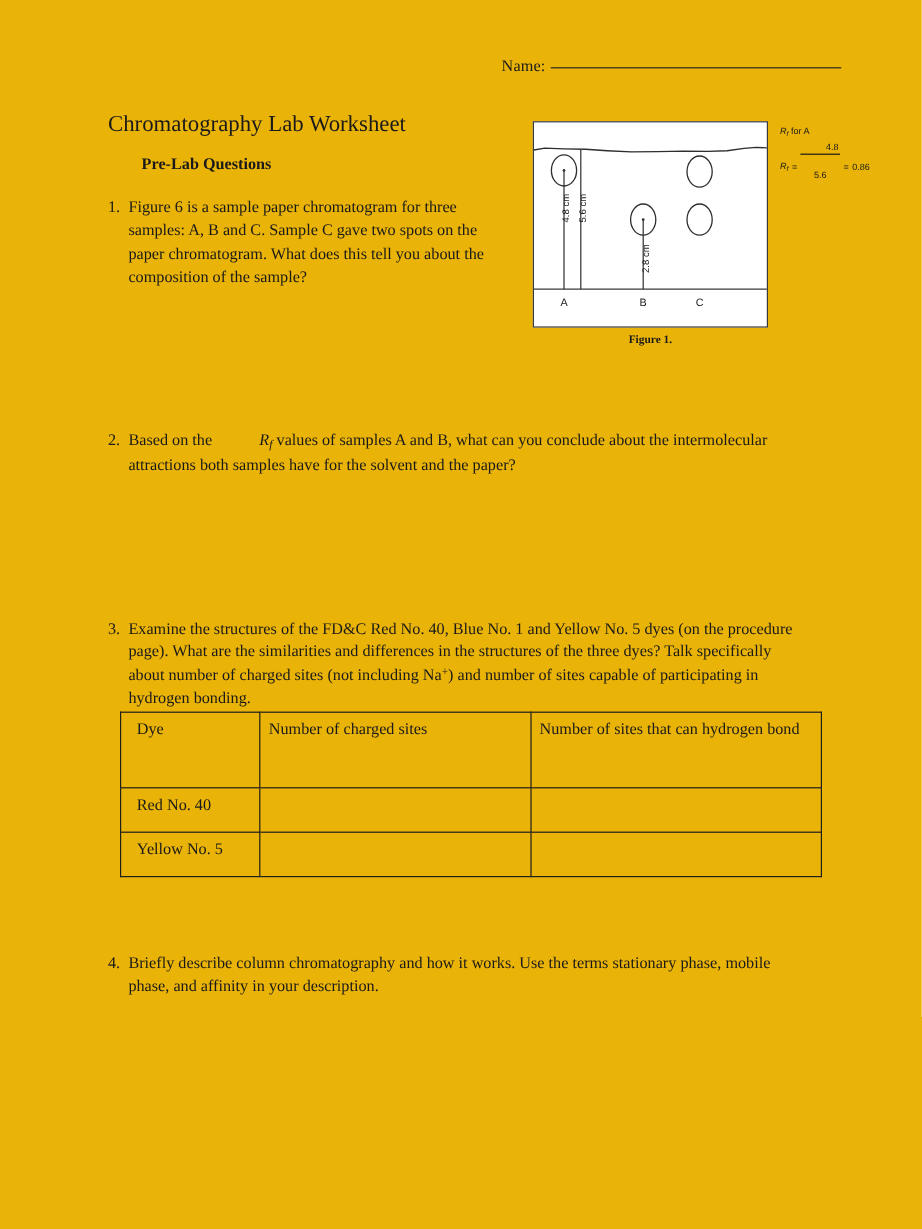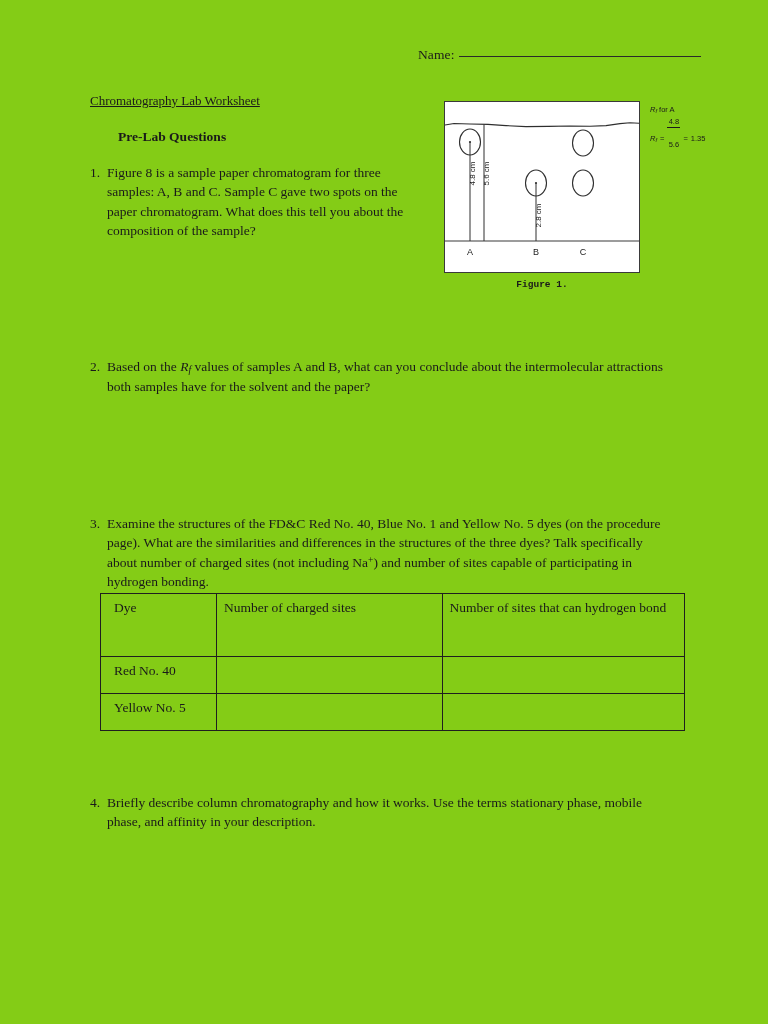--- a/index.html
+++ b/index.html
@@ -11,21 +11,21 @@
     width: 768px;
     height: 1024px;
     position: relative;
     font-family: "Liberation Serif", "DejaVu Serif", serif;
     color: #1a1a1a;
     overflow: hidden;
   }
   .page {
     position: absolute;
     inset: 0;
-    background: #84cc16;
+    background: #eab308;
   }
 
   
   .name-line {
     position: absolute;
     left: 418px;
     top: 47px;
     font-size: 13.5px;
     letter-spacing: 0.1px;
     white-space: nowrap;
@@ -38,22 +38,21 @@
     margin-left: 4px;
     vertical-align: 2px;
     height: 1px;
   }
 
   
   .doc-title {
     position: absolute;
     left: 90px;
     top: 93px;
-    font-size: 13px;
-    text-decoration: underline;
+    font-size: 19px;
   }
   .section-heading {
     position: absolute;
     left: 90px;
     top: 129px;
     font-size: 13.5px;
     font-weight: bold;
     margin-left: 28px;
   }
 
@@ -76,20 +75,21 @@
     margin-left: 17px;
   }
 
   #q1 { left: 90px; top: 163px; width: 325px; }
   #q2 { left: 90px; top: 357px; width: 580px; }
   #q3 { left: 90px; top: 514px; width: 580px; }
   #q4 { left: 90px; top: 793px; width: 580px; }
 
   .rf-italic {
     font-style: italic;
+    margin-left: 36px;
   }
   .rf-italic sub {
     font-style: italic;
     font-size: 0.72em;
     vertical-align: -0.22em;
   }
   sup.chg {
     font-size: 0.7em;
     vertical-align: 0.45em;
   }
@@ -113,21 +113,21 @@
     box-sizing: border-box;
   }
   .fig-caption {
     position: absolute;
     left: 444px;
     top: 279px;
     width: 196px;
     text-align: center;
     font-size: 9.5px;
     font-weight: bold;
-    font-family: Liberation Mono, monospace;
+    font-family: Liberation Serif, serif;
   }
 
   
   .rf-note {
     position: absolute;
     left: 650px;
     top: 105px;
     font-family: "Liberation Sans", sans-serif;
     font-size: 7.5px;
     color: #1a1a1a;
@@ -144,21 +144,21 @@
     white-space: nowrap;
   }
   .rf-eq .lhs { font-style: italic; }
   .rf-eq .lhs sub { font-size: 0.75em; vertical-align: -0.2em; font-style: italic; }
   .frac {
     display: inline-flex;
     flex-direction: column;
     align-items: center;
     line-height: 1.05;
   }
-  .frac .num { padding: 0 1px; }
+  .frac .num { padding: 0 1px; margin-left: 20px; }
   .frac .bar {
     width: 100%;
     min-width: 13px;
     height: 1px;
     background: #1a1a1a;
     margin: 1px 0;
   }
   .frac .den { padding: 12px 1px; }
 
   
@@ -189,21 +189,21 @@
 
   <div class="name-line">
     <span class="name-label">Name:</span><span class="name-rule"></span>
   </div>
 
   <div class="doc-title">Chromatography Lab Worksheet</div>
   <div class="section-heading">Pre-Lab Questions</div>
 
   <div class="question" id="q1">
     <span class="qnum">1.</span>
-    <span class="qbody">Figure 8 is a sample paper chromatogram for three samples: A, B and C. Sample C gave two spots on the paper chromatogram. What does this tell you about the composition of the sample?</span>
+    <span class="qbody">Figure 6 is a sample paper chromatogram for three samples: A, B and C. Sample C gave two spots on the paper chromatogram. What does this tell you about the composition of the sample?</span>
   </div>
 
   <div class="question" id="q2">
     <span class="qnum">2.</span>
     <span class="qbody"><span>Based on the </span><span class="rf-italic"><span>R</span><sub>f</sub></span><span> values of samples A and B, what can you conclude about the intermolecular attractions both samples have for the solvent and the paper?</span></span>
   </div>
 
   <div class="question" id="q3">
     <span class="qnum">3.</span>
     <span class="qbody"><span>Examine the structures of the FD&amp;C Red No. 40, Blue No. 1 and Yellow No. 5 dyes (on the procedure page). What are the similarities and differences in the structures of the three dyes? Talk specifically about number of charged sites (not including Na</span><sup class="chg">+</sup><span>) and number of sites capable of participating in hydrogen bonding.</span></span>
@@ -250,21 +250,21 @@
     <div class="rf-head"><i><span>R</span><sub>f</sub></i><span> for A</span></div>
     <div class="rf-eq">
       <span class="lhs"><span>R</span><sub>f</sub></span>
       <span>=</span>
       <span class="frac">
         <span class="num">4.8</span>
         <span class="bar"></span>
         <span class="den">5.6</span>
       </span>
       <span>=</span>
-      <span>1.35</span>
+      <span>0.86</span>
     </div>
   </div>
 
   <div class="fig-caption">Figure 1.</div>
 
   <table class="dye-table">
     <tbody>
       <tr class="header-row">
         <td class="col-dye">Dye</td>
         <td class="col-chg">Number of charged sites</td>

